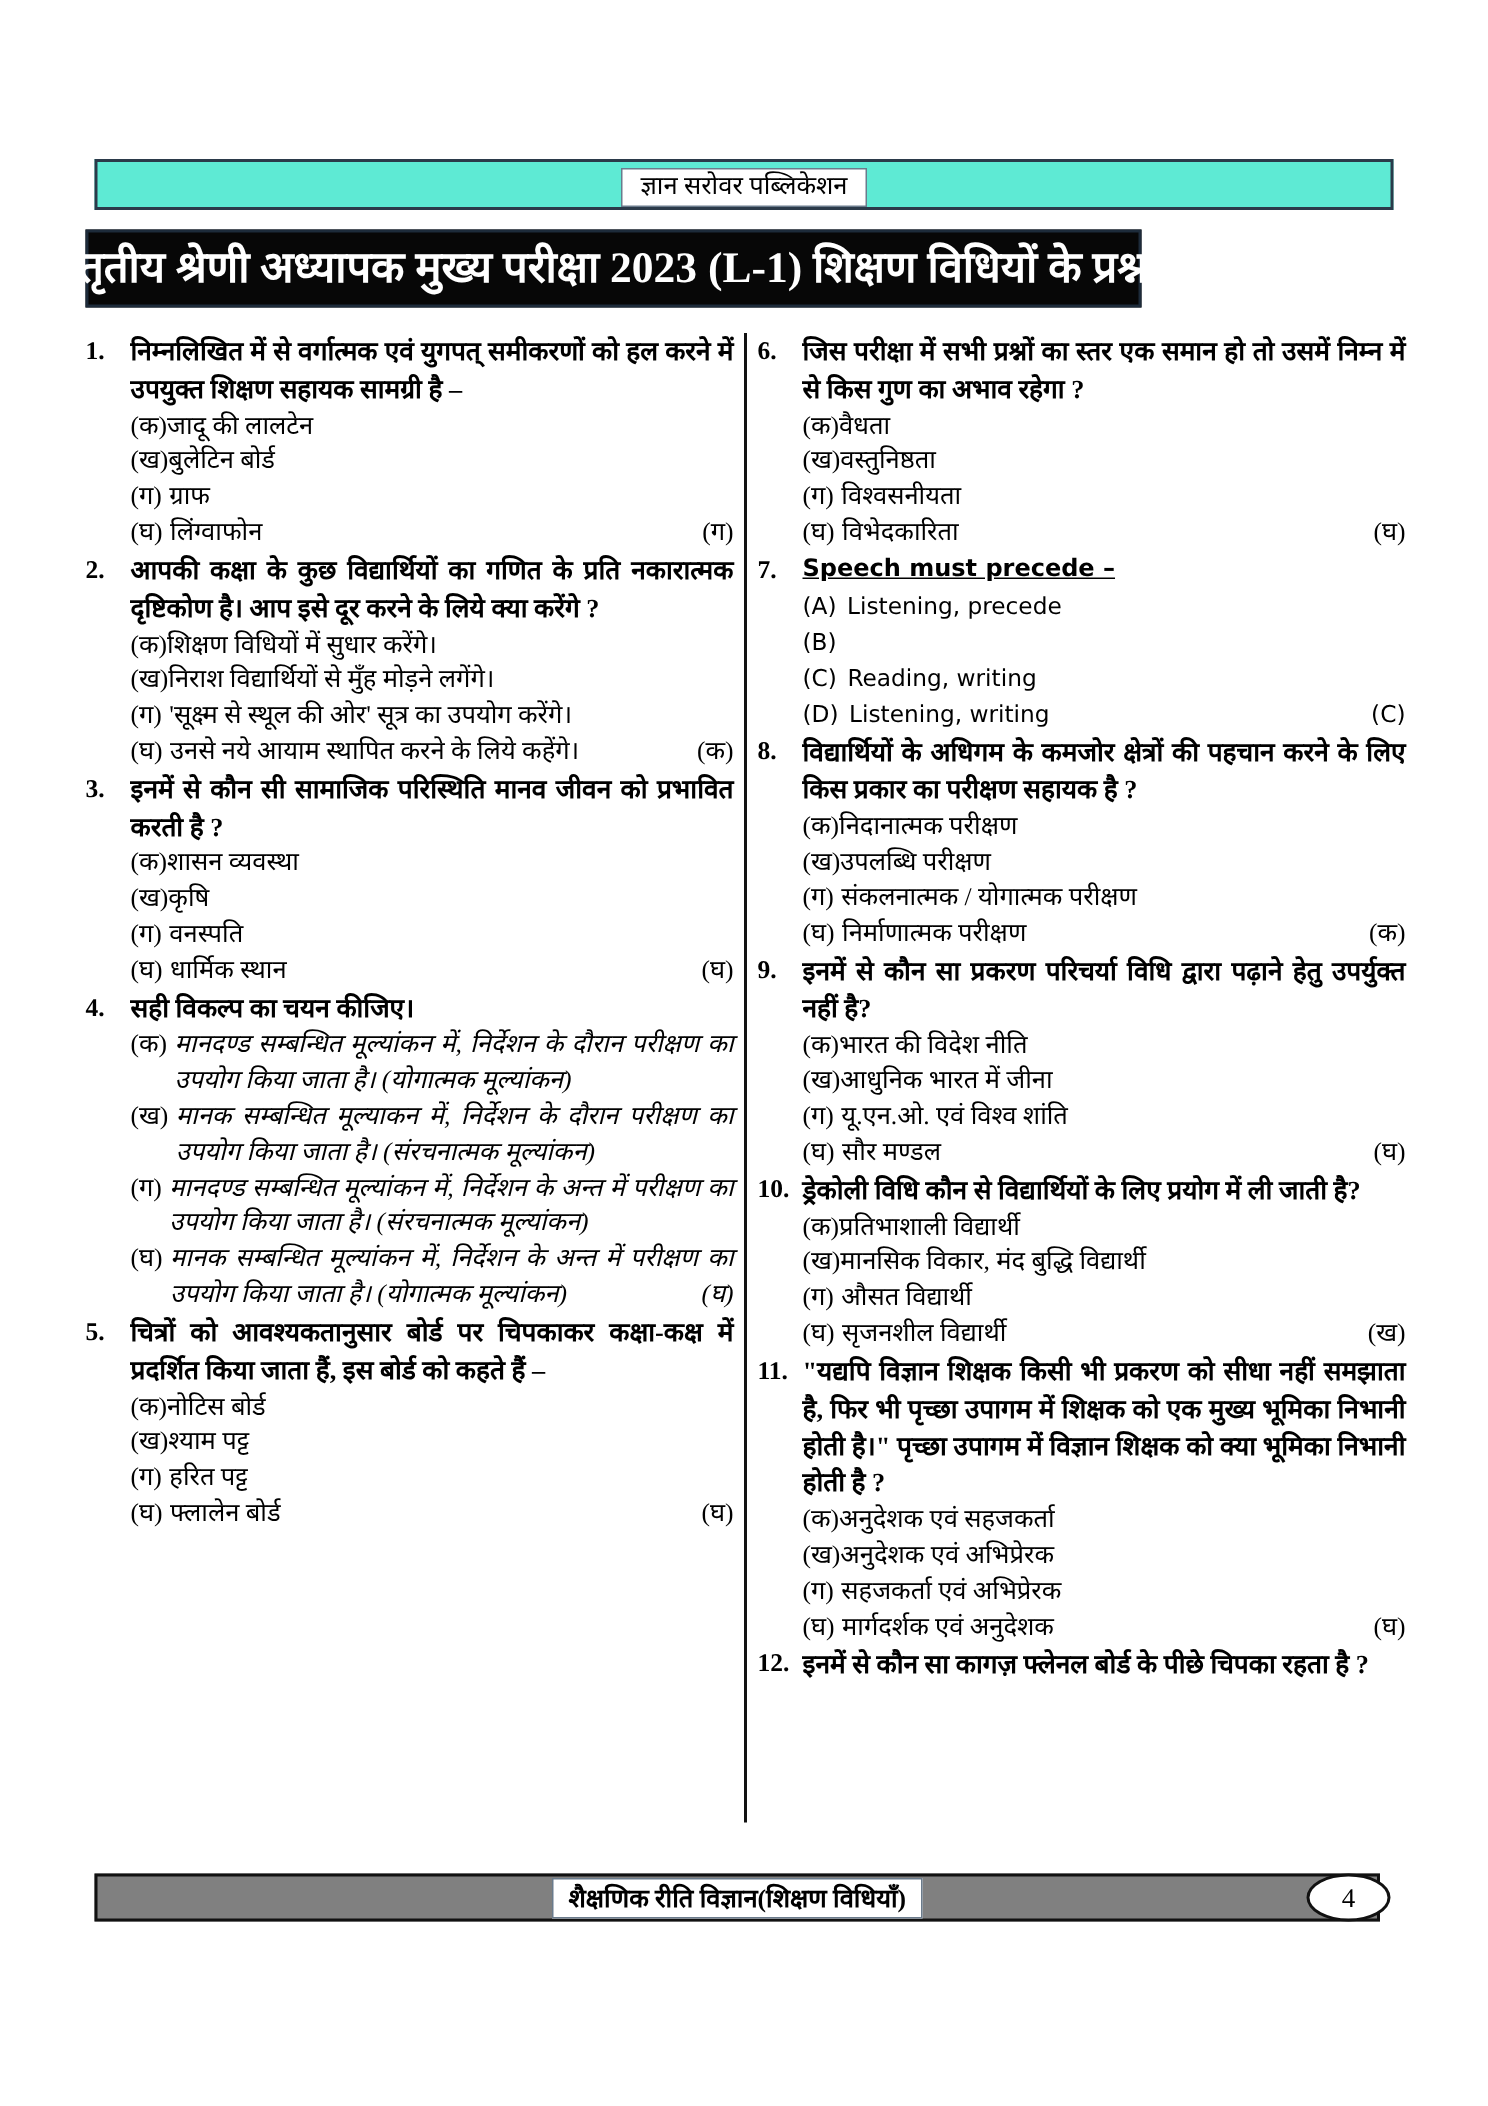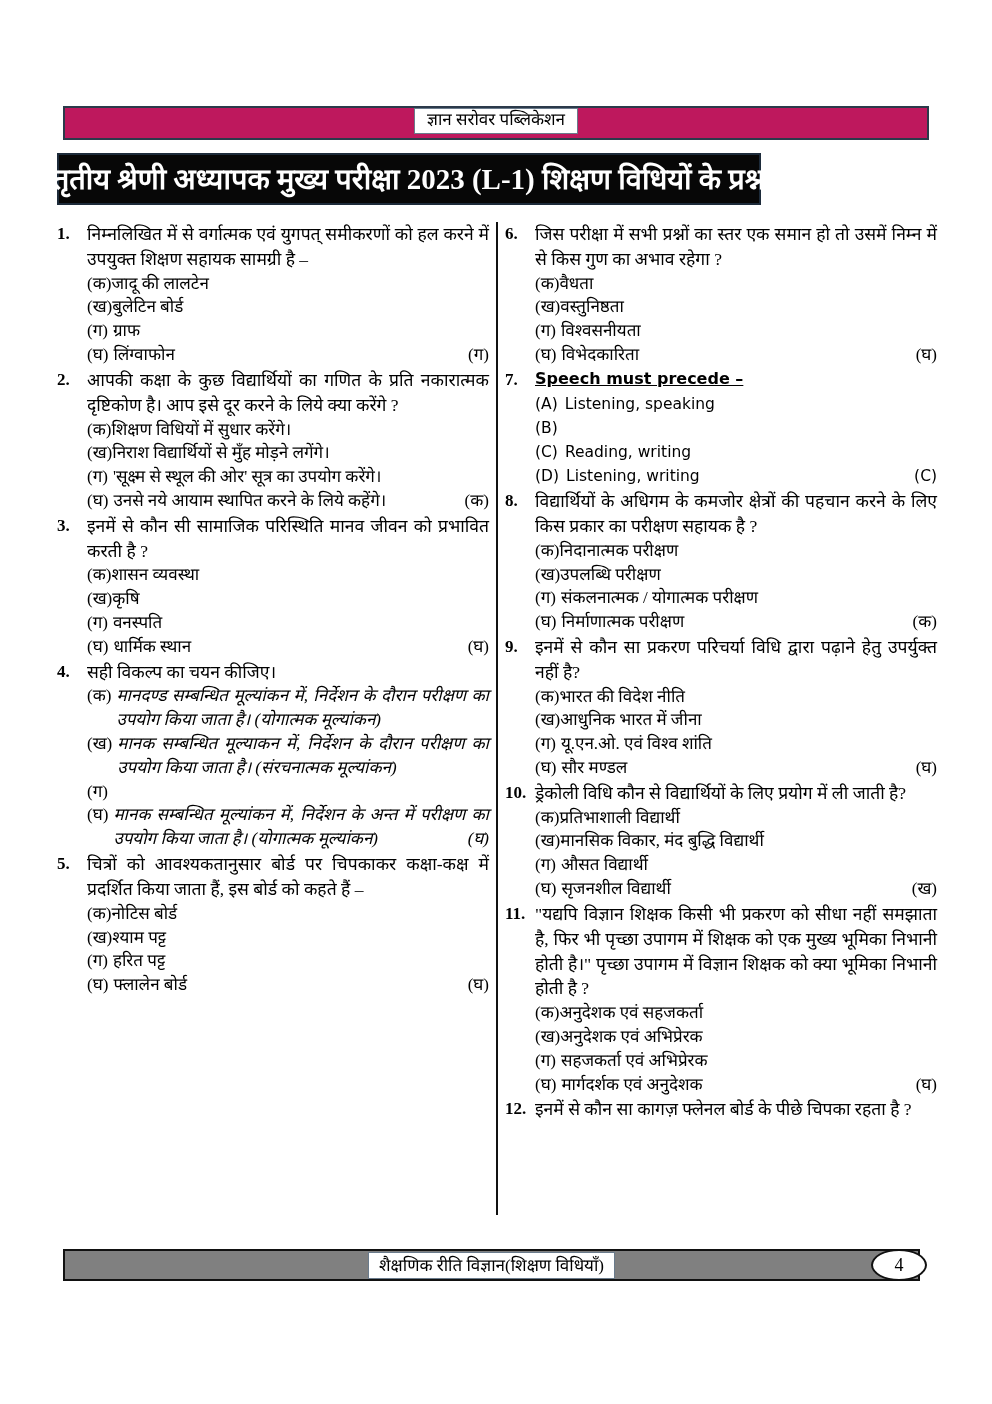--- a/index.html
+++ b/index.html
@@ -25,25 +25,25 @@
     padding: 0;
   }
 
   
   .header-band {
     position: absolute;
     left: 63px;
     top: 106px;
     width: 866px;
     height: 34px;
-    background: #be185d;
+    background: #5eead4;
     border: 2px solid #2b3a4a;
     box-sizing: border-box;
     display: flex;
-    align-items: flex-start;
+    align-items: flex-end;
     justify-content: center;
   }
   .publisher-box {
     background: #ffffff;
     border: 1px solid #6a7b8c;
     padding: 1px 12px 3px 12px;
     font-family: "Liberation Serif", "DejaVu Serif", serif;
     font-size: 17px;
     line-height: 1.15;
     color: #000;
@@ -111,21 +111,21 @@
     flex: 0 0 auto;
     width: 30px;
     font-weight: bold;
     font-size: 17px;
     font-family: "Liberation Serif", "DejaVu Serif", serif;
     line-height: 1.42;
     text-align: left;
   }
   .q-text {
     flex: 1 1 auto;
-    font-weight: normal;
+    font-weight: bold;
     font-size: 17.5px;
     font-family: "Liberation Serif", "DejaVu Serif", serif;
     line-height: 1.42;
     text-align: justify;
     text-align-last: left;
     hyphens: none;
   }
   .q-text.eng {
     font-family: "DejaVu Sans", "Liberation Sans", sans-serif;
     font-size: 16px;
@@ -204,20 +204,21 @@
     justify-content: center;
   }
   .footer-title {
     background: #ffffff;
     border: 1px solid #6a7b8c;
     padding: 0px 10px 2px 10px;
     font-family: "Liberation Serif", "DejaVu Serif", serif;
     font-size: 17px;
     white-space: nowrap;
     color: #000;
+    font-weight: bold;
   }
   .page-num {
     position: absolute;
     left: 871px;
     top: 1249px;
     width: 56px;
     height: 32px;
     background: #ffffff;
     border: 2px solid #111;
     border-radius: 50%;
@@ -354,20 +355,21 @@
             <li class="opt-wrap">
               <span class="opt-label">(क)</span>
               <span class="opt-para"><span>मानदण्ड सम्बन्धित मूल्यांकन में, निर्देशन के दौरान परीक्षण का उपयोग किया जाता है। (योगात्मक मूल्यांकन)</span></span>
             </li>
             <li class="opt-wrap">
               <span class="opt-label">(ख)</span>
               <span class="opt-para"><span>मानक सम्बन्धित मूल्याकन में, निर्देशन के दौरान परीक्षण का उपयोग किया जाता है। (संरचनात्मक मूल्यांकन)</span></span>
             </li>
             <li class="opt-wrap">
               <span class="opt-label">(ग)</span>
+              <span class="opt-para"><span>मानदण्ड सम्बन्धित मूल्यांकन में, निर्देशन के अन्त में परीक्षण का उपयोग किया जाता है। (संरचनात्मक मूल्यांकन)</span></span>
             </li>
             <li class="opt-wrap">
               <span class="opt-label">(घ)</span>
               <span class="opt-para"><span>मानक सम्बन्धित मूल्यांकन में, निर्देशन के अन्त में परीक्षण का उपयोग किया जाता है। (योगात्मक मूल्यांकन)</span><span class="opt-ans" style="float: right;">(घ)</span></span>
             </li>
           </ul>
         </div>
         <div class="q">
           <div class="q-head">
             <div class="q-num">5.</div>
@@ -438,21 +440,21 @@
         </div>
         <div class="q">
           <div class="q-head">
             <div class="q-num">7.</div>
             <div class="q-text eng">Speech must precede –</div>
           </div>
           <ul class="opts">
             <li class="opt eng">
               <span class="opt-label">(A)</span>
               <span class="opt-body">
-                <span class="opt-text">Listening, speaking</span>
+                <span class="opt-text">Listening, precede</span>
               </span>
             </li>
             <li class="opt eng">
               <span class="opt-label">(B)</span>
             </li>
             <li class="opt eng">
               <span class="opt-label">(C)</span>
               <span class="opt-body">
                 <span class="opt-text">Reading, writing</span>
               </span>

